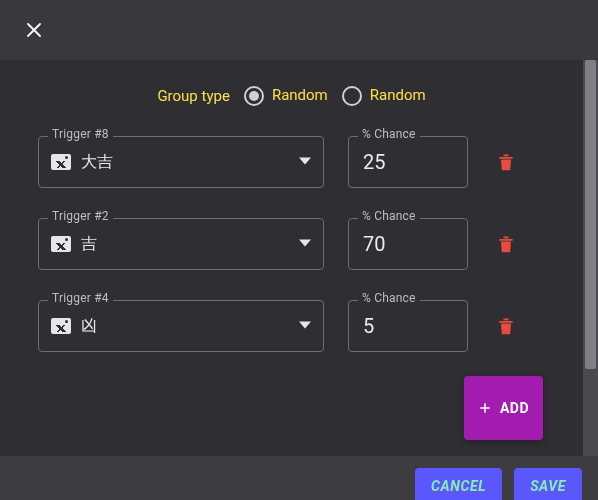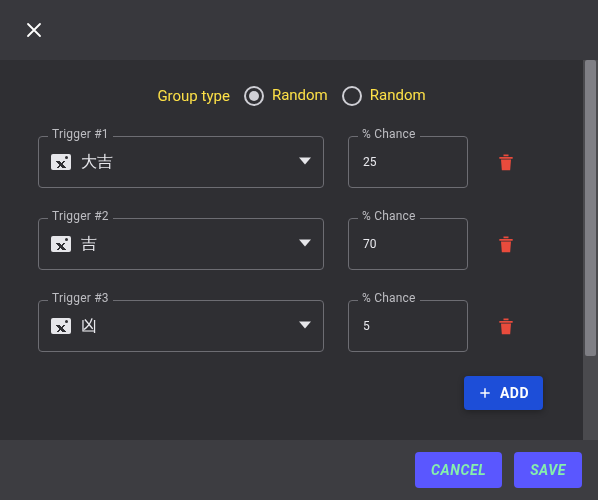--- a/index.html
+++ b/index.html
@@ -77,28 +77,28 @@
                 linear-gradient(-45deg, transparent 45%, #2f2f33 45% 55%, transparent 55%);
     border-radius:1px;
   }
   .img-ico::after{
     content:""; position:absolute; top:2px; right:3px; width:3px; height:3px; border-radius:50%;
     background:#2f2f33;
   }
   .caret svg { width: 12px; height: 12px; fill: #e6e6ea; }
 
   .chance-field { flex: 0 0 120px; }
-  .chance-field .field-box { padding: 0 14px; font-size: 12px; }
+  .chance-field .field-box { padding: 0 14px; font-size: 20px; }
 
   .delete-btn { display: flex; align-items: center; cursor: pointer; padding-left: 4px; }
   .delete-btn svg { width: 20px; height: 22px; fill: #e94b3c; }
 
   .add-row { display: flex; justify-content: flex-end; margin-top: -6px; margin-right: 2px; }
   .add-btn {
-    background: #1d4ed8; color: #fff; border-radius: 4px; padding: 9px 14px;
+    background: #a21caf; color: #fff; border-radius: 4px; padding: 24px 14px;
     display: inline-flex; align-items: center; gap: 8px; cursor: pointer;
     font-weight: 700; font-size: 14px; letter-spacing: 0.5px;
     box-shadow: 0 2px 6px rgba(0,0,0,0.3);
   }
   .add-btn svg { width: 14px; height: 14px; stroke: #fff; stroke-width: 2.5; }
 
   .modal-footer {
     display: flex; justify-content: flex-end; gap: 12px;
     padding: 12px 16px; background: #3d3d41;
   }
@@ -134,21 +134,21 @@
         </span>
 
         <span class="radio-opt">
           <span class="radio"></span>
           <span>Random</span>
         </span>
       </div>
 
       <div class="trigger-row">
         <div class="field trigger-select">
-          <span class="field-label">Trigger #1</span>
+          <span class="field-label">Trigger #8</span>
           <div class="field-box">
             <span class="trigger-name">
               <span class="img-ico"></span>
               <span>大吉</span>
             </span>
             <span class="caret"><svg viewBox="0 0 10 6">
                   <path d="M0 0 L5 6 L10 0 Z"></path>
                 </svg></span>
           </div>
         </div>
@@ -186,21 +186,21 @@
         </div>
         <div class="delete-btn">
           <svg viewBox="0 0 24 24">
               <path d="M4 6h16v2H4zM6 9h12l-1 13H7zM9 3h6v2H9z"></path>
             </svg>
         </div>
       </div>
 
       <div class="trigger-row">
         <div class="field trigger-select">
-          <span class="field-label">Trigger #3</span>
+          <span class="field-label">Trigger #4</span>
           <div class="field-box">
             <span class="trigger-name">
               <span class="img-ico"></span>
               <span>凶</span>
             </span>
             <span class="caret"><svg viewBox="0 0 10 6">
                   <path d="M0 0 L5 6 L10 0 Z"></path>
                 </svg></span>
           </div>
         </div>

